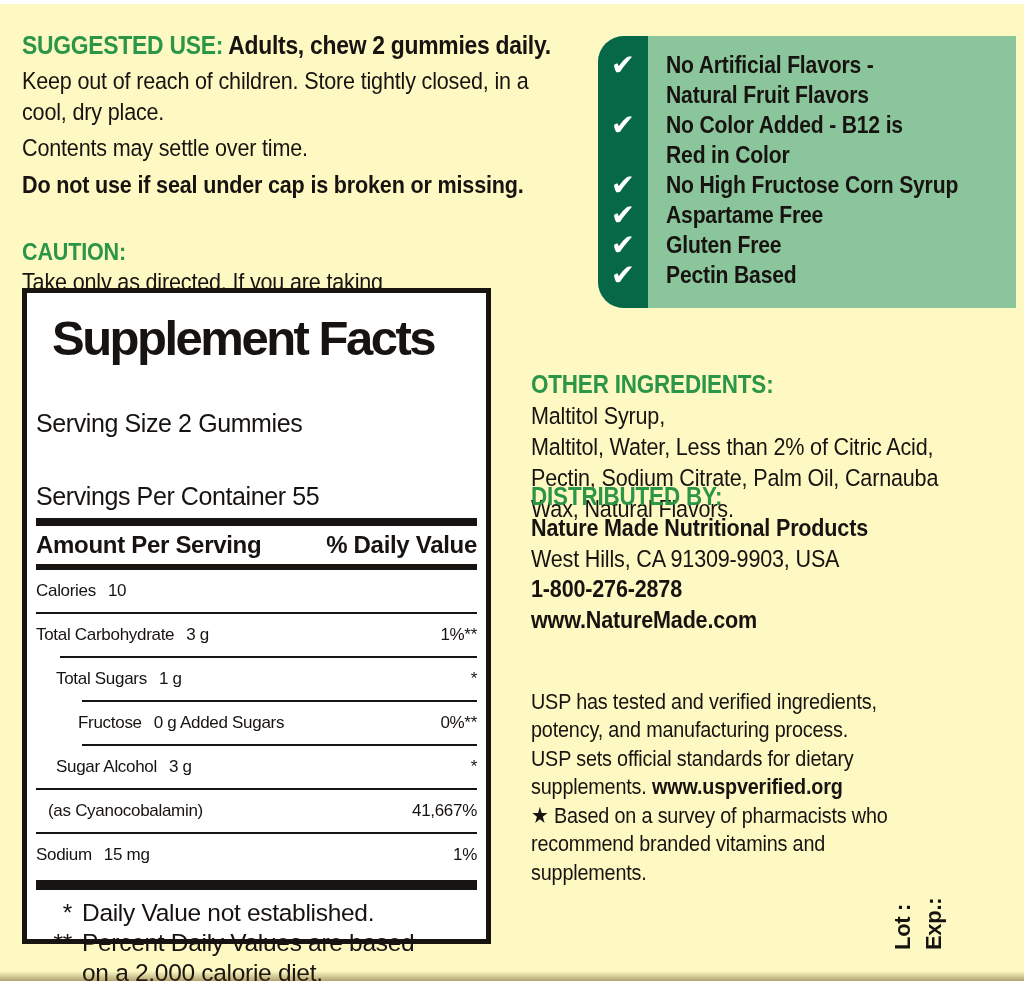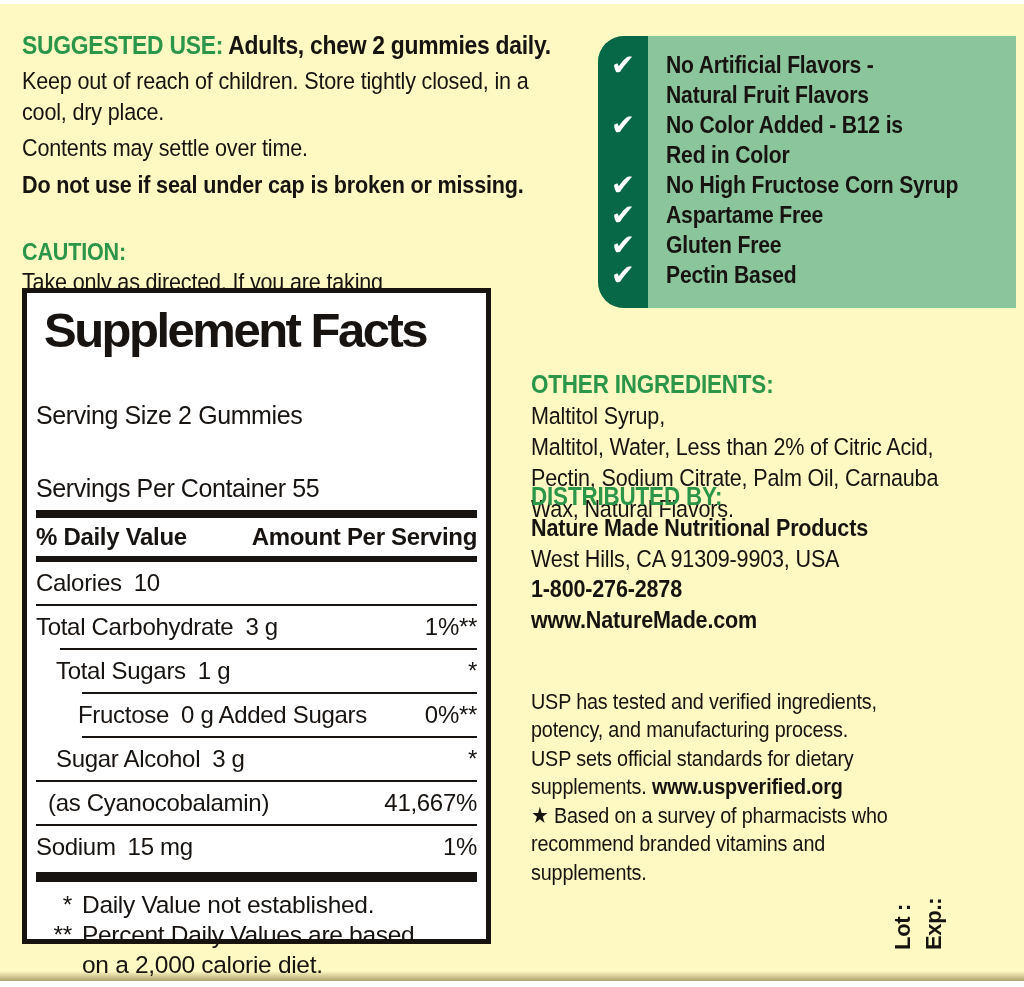--- a/index.html
+++ b/index.html
@@ -34,28 +34,28 @@
   .claims-list{position:absolute;left:0;top:14px;right:6px;margin:0;padding:0;list-style:none;}
   .claim{display:grid;grid-template-columns:50px 1fr;column-gap:18px;align-items:start;}
   .check{color:#fff;font-size:29px;line-height:30px;text-align:center;font-weight:bold;}
   .claim-text{font-weight:bold;font-size:24px;line-height:30px;letter-spacing:-0.2px;}
   .cl1,.cl2{display:block;}
   .cl2:empty{display:none;}
 
   
   .sf{position:absolute;left:22px;top:288px;width:469px;height:656px;
     background:#fff;border:5px solid #171310;box-sizing:border-box;padding:2px 9px 0;}
-  .sf-title{margin:8px;font-size:49px;line-height:54px;font-weight:bold;letter-spacing:-2.5px;white-space:nowrap;}
+  .sf-title{margin:16px;font-size:49px;line-height:54px;font-weight:bold;letter-spacing:-2.5px;white-space:nowrap;}
   .sf-serving{font-size:25px;line-height:30px;letter-spacing:-0.4px;margin-top:43px;}
   .bar8{height:8px;background:#171310;margin:7px 0 5px;}
   .bar6{height:6px;background:#171310;margin:5px 0 0;}
   .bar10{height:10px;background:#171310;margin:4px 0 8px;}
   .sf-head{display:flex;justify-content:space-between;font-size:24px;line-height:28px;font-weight:bold;letter-spacing:-0.3px;}
   .sf-row{display:flex;justify-content:space-between;align-items:center;
-    font-size:24px;line-height:29px;letter-spacing:-0.3px;padding:6px 0 7px;}
+    font-size:17px;line-height:29px;letter-spacing:-0.3px;padding:6px 0 7px;}
   .sf-row .nm{display:block;}
   .amt{margin-left:12px;}
   .sub{display:block;padding-left:12px;}
   .dv{text-align:right;white-space:nowrap;}
   .rule{border-top:2px solid #171310;}
   .r1{margin-left:24px;}
   .r2{margin-left:46px;}
   .ind1{padding-left:20px;}
   .ind2{padding-left:42px;}
   .fn{display:grid;grid-template-columns:36px 1fr;column-gap:10px;
@@ -146,22 +146,22 @@
       </li>
     </ul>
   </aside>
 
   <section class="sf">
     <h1 class="sf-title">Supplement Facts</h1>
     <div class="sf-serving">Serving Size 2 Gummies</div>
     <div class="sf-serving">Servings Per Container 55</div>
     <div class="bar8"></div>
     <div class="sf-head">
+      <span>Amount Per Serving</span>
       <span>% Daily Value</span>
-      <span>Amount Per Serving</span>
     </div>
     <div class="bar6"></div>
 
     <div class="sf-row">
       <span class="nm"><span>Calories</span><span class="amt">10</span></span>
       <span class="dv"></span>
     </div>
     <div class="rule"></div>
 
     <div class="sf-row">

